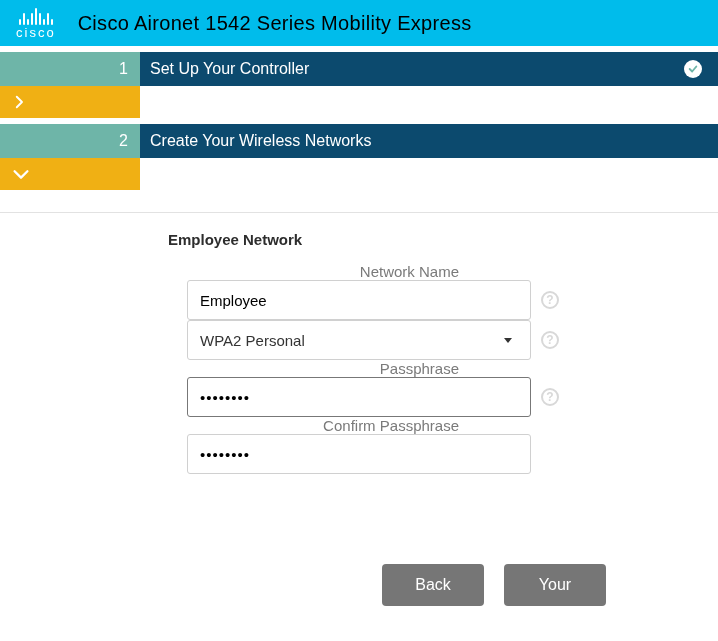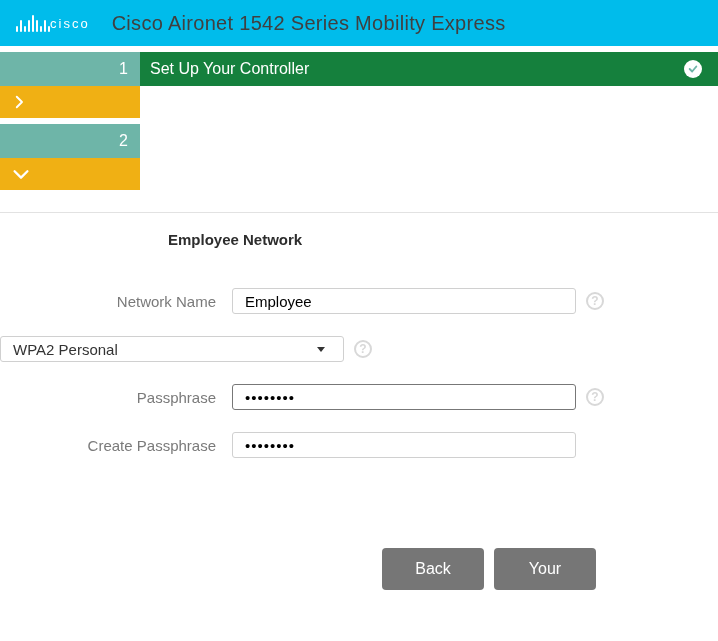--- a/index.html
+++ b/index.html
@@ -10,29 +10,29 @@
       color: #333;
     }
     .header {
       background: #00bceb;
       height: 46px;
       display: flex;
       align-items: center;
       padding: 0 16px;
     }
     .logo-wrap { display: flex; align-items: center; gap: 10px; }
-    .cisco-logo { display: flex; flex-direction: row; align-items: center; color: #fff; }
+    .cisco-logo { display: flex; flex-direction: column; align-items: center; color: #fff; }
     .cisco-bars { display: flex; align-items: flex-end; gap: 2.0px; height: 18px; }
     .cisco-bars span { width: 2px; background: #fff; border-radius: 1px; }
     .cisco-bars span:nth-child(1){height:6px}.cisco-bars span:nth-child(2){height:12px}.cisco-bars span:nth-child(3){height:6px}
     .cisco-bars span:nth-child(4){height:12px}.cisco-bars span:nth-child(5){height:17px}.cisco-bars span:nth-child(6){height:12px}
     .cisco-bars span:nth-child(7){height:6px}.cisco-bars span:nth-child(8){height:12px}.cisco-bars span:nth-child(9){height:6px}
     .cisco-word { font-size: 13px; letter-spacing: 2px; font-weight: 500; }
     .header-title {
-      color: #404040;
+      color: #000000;
       font-size: 20px;
       font-weight: 300;
       margin-left: 22px;
       letter-spacing: 0.3px;
     }
     .step {
       margin-top: 6px;
     }
     .step-header {
       display: flex;
@@ -44,21 +44,21 @@
       background: #6eb5a8;
       color: #fff;
       display: flex;
       align-items: center;
       justify-content: flex-end;
       padding-right: 12px;
       font-size: 16px;
     }
     .step-title {
       flex: 1;
-      background: #15803d;
+      background: #0c4a6e;
       color: #fff;
       display: flex;
       align-items: center;
       padding-left: 10px;
       font-size: 16px;
       position: relative;
     }
     .step-check {
       position: absolute;
       right: 16px;
@@ -85,39 +85,39 @@
       padding-left: 10px;
     }
     .step-chevron svg { stroke: #fff; }
     .step-sub-blank { flex: 1; background: #fff; }
     .divider { height:1px; background:#e2e2e2; margin: 22px 0 0 0; }
 
     .form-area { padding: 18px 0 0 0; }
     .section-heading {
       font-weight: 600;
       font-size: 15px;
-      margin: 0 0 40px 168px;
+      margin: 0 0 15px 168px;
       color: #2d2d2d;
     }
     .form-row {
       display: flex;
       align-items: center;
-      margin-bottom: 22px;
+      flex-direction: column;
     }
     .form-label {
       width: 232px;
       text-align: right;
       padding-right: 16px;
       color: #7a7a7a;
       font-size: 15px;
     }
     .form-field { position: relative; }
     .text-input, .select-box {
       width: 344px;
-      height: 26px;
+      height: 40px;
       border: 1px solid #d0d0d0;
       border-radius: 3px;
       padding: 0 12px;
       font-size: 15px;
       background: #fff;
       font-family: inherit;
     }
     .text-input.active { border: 1px solid #777; }
     .select-box {
       display: flex;
@@ -139,21 +139,21 @@
       top: 50%;
       transform: translateY(-50%);
       width: 18px; height: 18px;
       border: 2px solid #d8d8d8;
       border-radius: 50%;
       display: flex; align-items: center; justify-content: center;
       color: #d8d8d8; font-size: 12px; font-weight: bold;
     }
     .button-row {
       display: flex;
-      gap: 10px;
+      gap: 20px;
       justify-content: flex-start;
       margin: 90px 0 40px 382px;
     }
     .btn {
       width: 102px;
       height: 42px;
       background: #767676;
       color: #fff;
       border: none;
       border-radius: 4px;
@@ -204,20 +204,23 @@
           <polyline points="9 5 16 12 9 19"></polyline>
         </svg>
     </div>
     <div class="step-sub-blank"></div>
   </div>
 </div>
 
 <div class="step">
   <div class="step-header">
     <div class="step-num">2</div>
+    <div class="step-title">
+      <span>Create Your Wireless Networks</span>
+    </div>
   </div>
   <div class="step-sub">
     <div class="step-chevron">
       <svg width="22" height="22" viewBox="0 0 24 24" fill="none" stroke-width="2.5" stroke-linecap="round" stroke-linejoin="round">
           <polyline points="5 9 12 16 19 9"></polyline>
         </svg>
     </div>
     <div class="step-sub-blank"></div>
   </div>
 </div>
@@ -247,21 +250,21 @@
 
   <div class="form-row">
     <div class="form-label">Passphrase</div>
     <div class="form-field">
       <input type="password" class="text-input active" value="••••••••" style="">
       <span class="help-icon">?</span>
     </div>
   </div>
 
   <div class="form-row">
-    <div class="form-label">Create Passphrase</div>
+    <div class="form-label">Confirm Passphrase</div>
     <div class="form-field">
       <input type="password" class="text-input" value="••••••••" style="">
     </div>
   </div>
 
   <div class="button-row">
     <button class="btn">Back</button>
     <button class="btn">Your</button>
   </div>
 </div>

